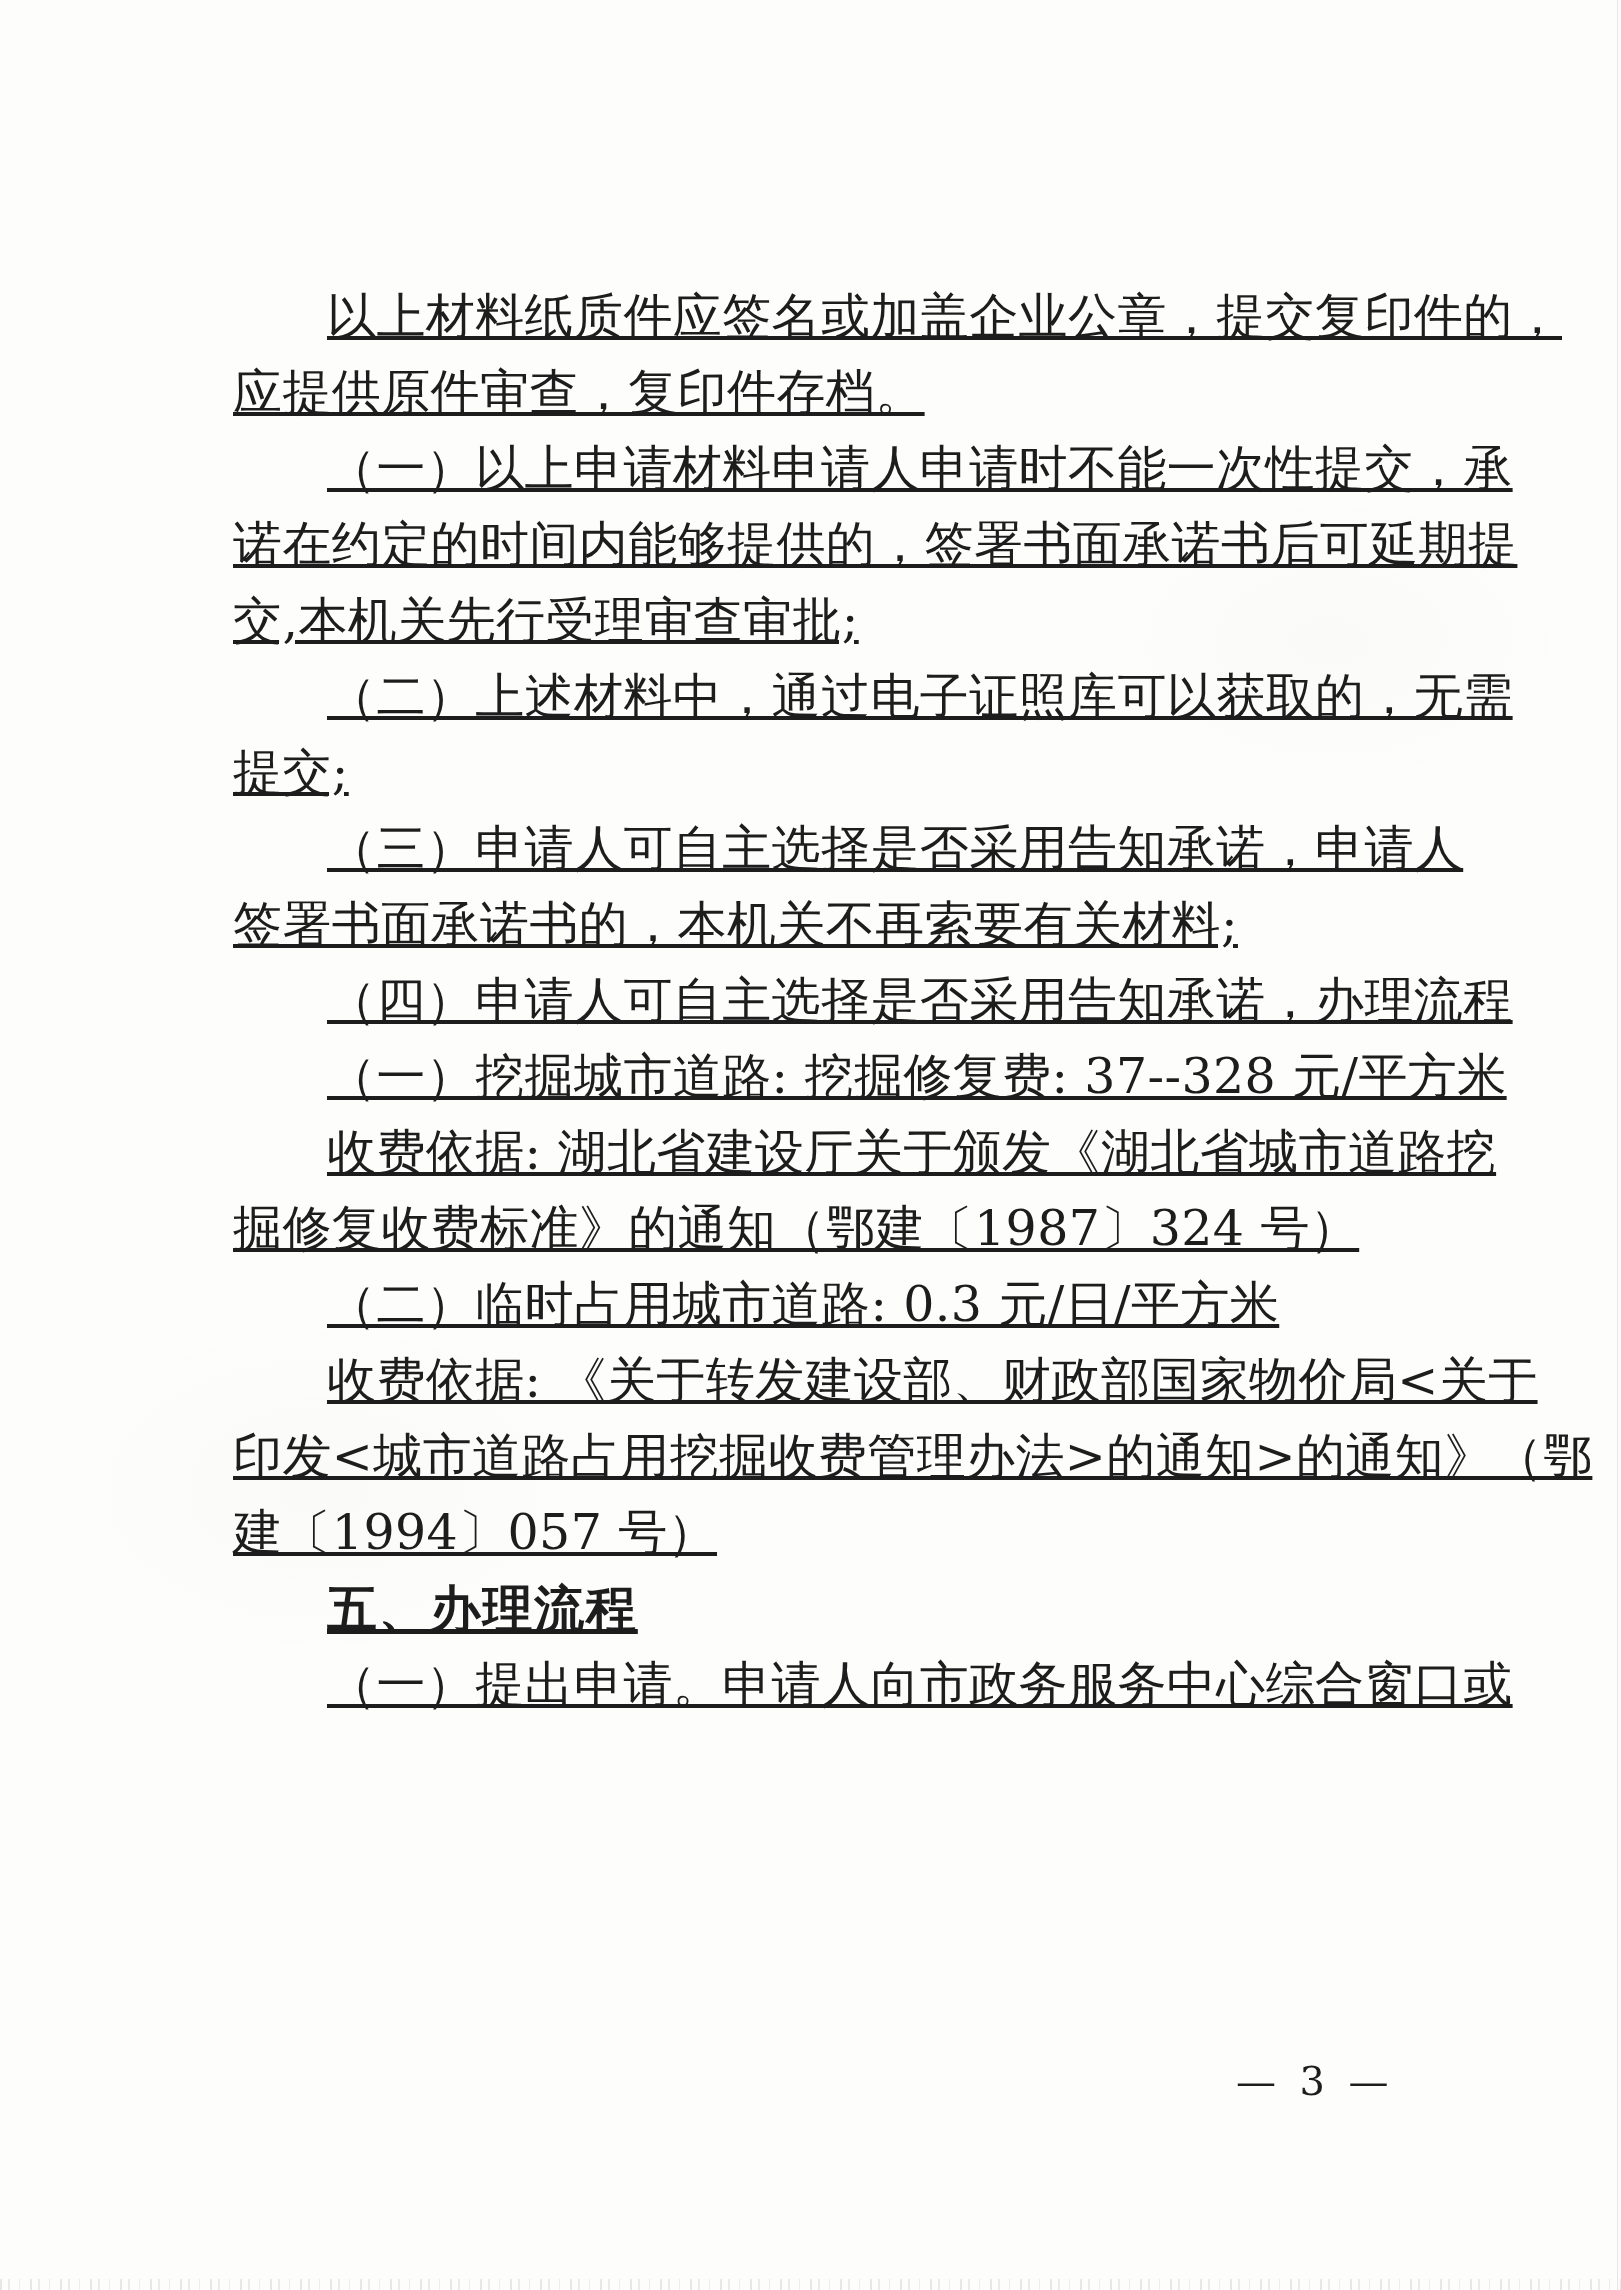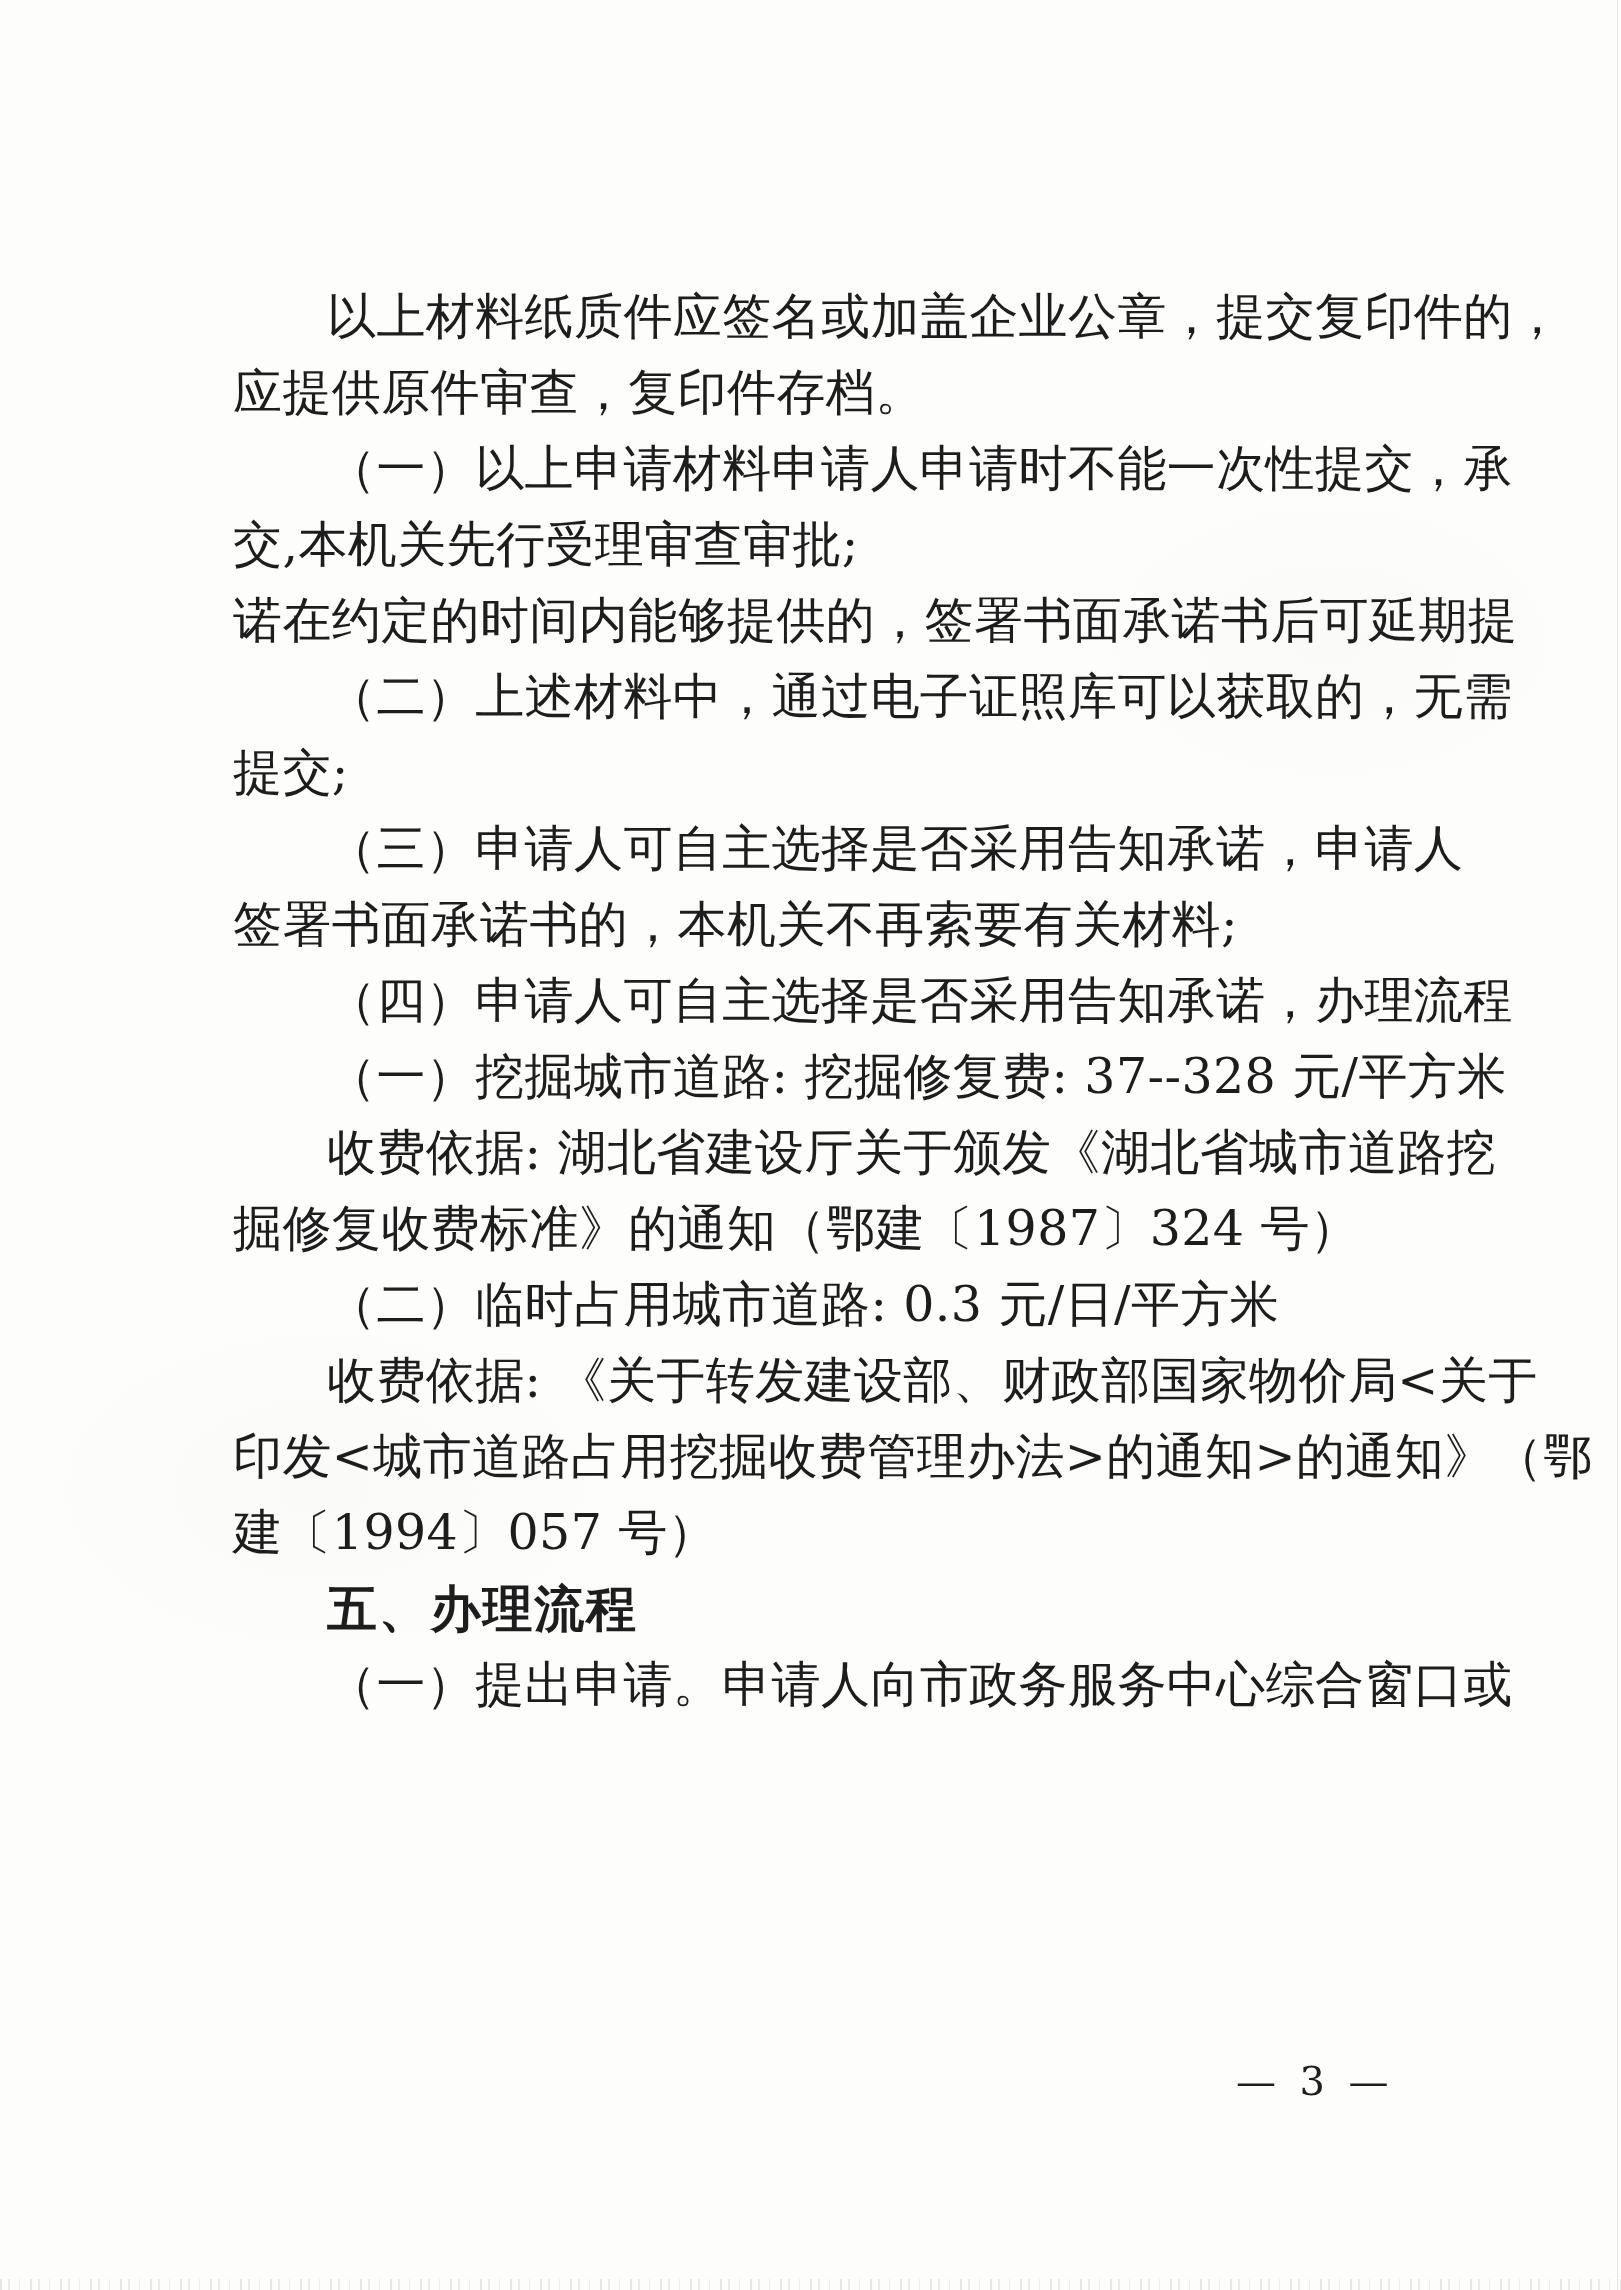--- a/index.html
+++ b/index.html
@@ -32,20 +32,21 @@
     width: 1254px;
   }
   .ln {
     margin: 0;
     padding: 0;
     font-size: 49px;
     line-height: 76px;
     height: 76px;
     white-space: pre;
     letter-spacing: 0.4px;
+    text-decoration: underline;
   }
   .s-flush  { text-indent: 0; }
   .s-indent { text-indent: 94px; }
   .s-heading {
     text-indent: 94px;
     font-weight: bold;
     font-family: "DejaVu Sans", "Liberation Sans", sans-serif;
     font-size: 50px;
     letter-spacing: 1.8px;
   }
@@ -89,22 +90,22 @@
 </style>
 </head>
 <body>
 
 <div class="page">
 
   <div class="text-block">
       <p class="ln s-indent">以上材料纸质件应签名或加盖企业公章，提交复印件的，</p>
       <p class="ln s-flush">应提供原件审查，复印件存档。</p>
       <p class="ln s-indent">（一）以上申请材料申请人申请时不能一次性提交，承</p>
+      <p class="ln s-flush">诺在约定的时间内能够提供的，签署书面承诺书后可延期提</p>
       <p class="ln s-flush">交,本机关先行受理审查审批;</p>
-      <p class="ln s-flush">诺在约定的时间内能够提供的，签署书面承诺书后可延期提</p>
       <p class="ln s-indent">（二）上述材料中，通过电子证照库可以获取的，无需</p>
       <p class="ln s-flush">提交;</p>
       <p class="ln s-indent">（三）申请人可自主选择是否采用告知承诺，申请人</p>
       <p class="ln s-flush">签署书面承诺书的，本机关不再索要有关材料;</p>
       <p class="ln s-indent">（四）申请人可自主选择是否采用告知承诺，办理流程</p>
       <p class="ln s-indent">（一）挖掘城市道路: 挖掘修复费: 37--328 元/平方米</p>
       <p class="ln s-indent">收费依据: 湖北省建设厅关于颁发《湖北省城市道路挖</p>
       <p class="ln s-flush">掘修复收费标准》的通知（鄂建〔1987〕324 号）</p>
       <p class="ln s-indent">（二）临时占用城市道路: 0.3 元/日/平方米</p>
       <p class="ln s-indent">收费依据: 《关于转发建设部、财政部国家物价局&lt;关于</p>

